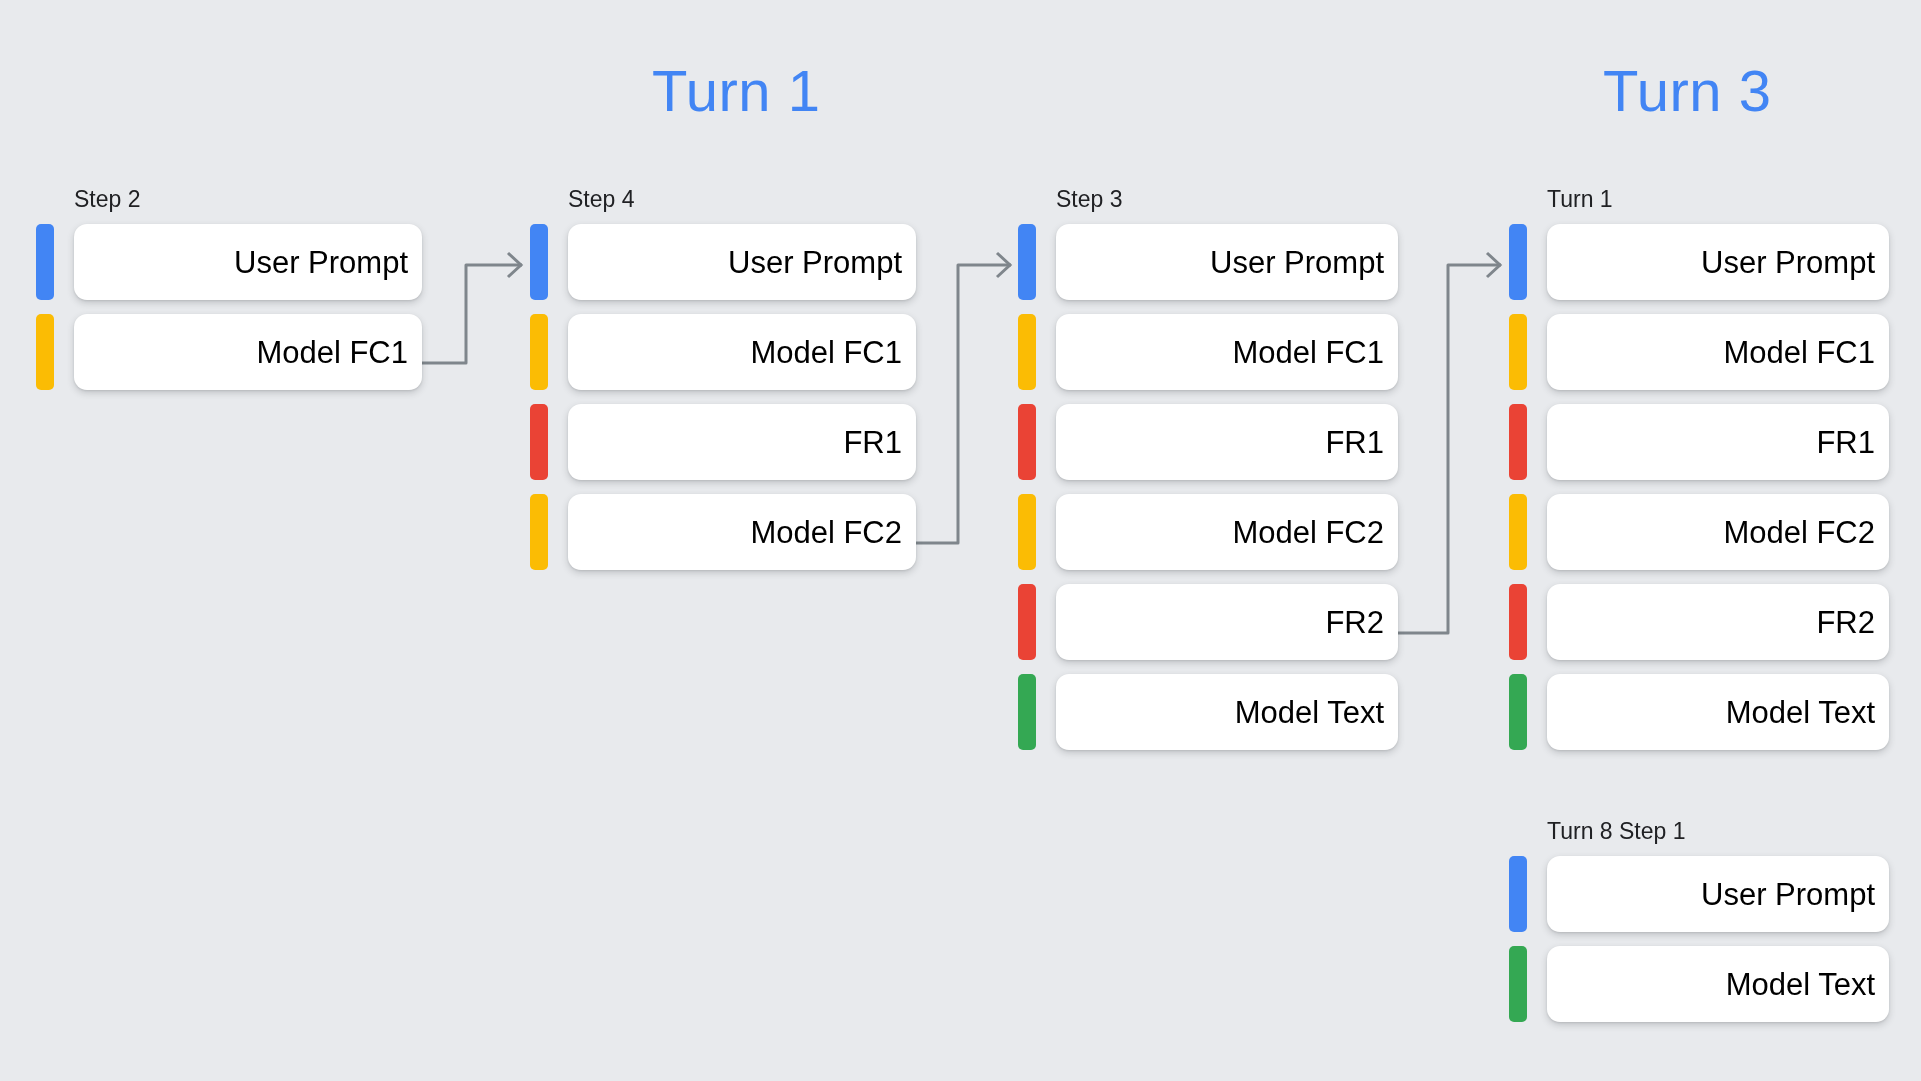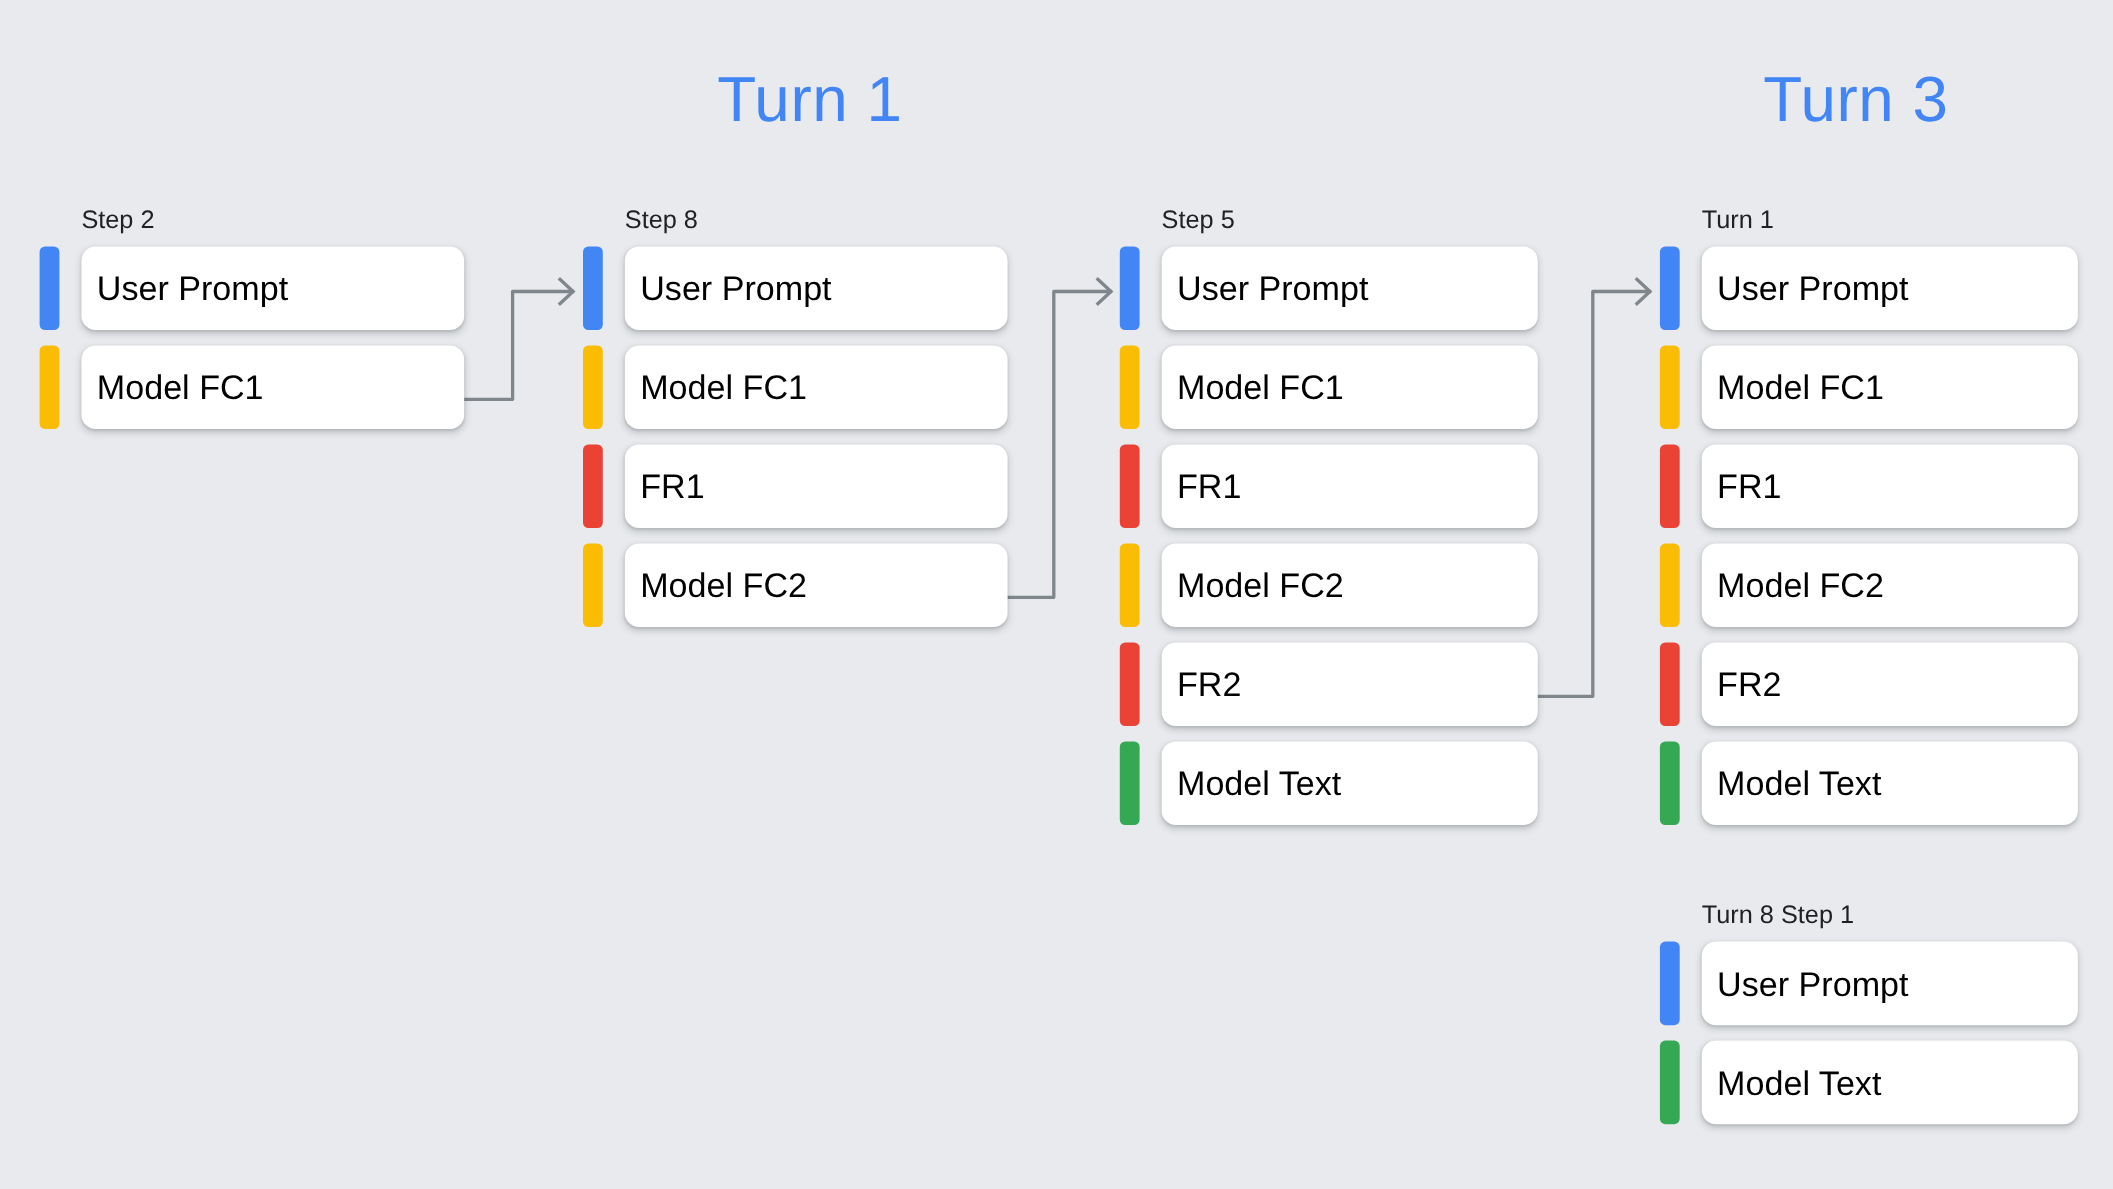--- a/index.html
+++ b/index.html
@@ -77,21 +77,21 @@
   .card {
     position: absolute;
     left: 38px;
     top: 0;
     height: 76px;
     background: #ffffff;
     border-radius: 13px;
     box-shadow: 0 3px 7px rgba(60,64,67,0.22), 0 1px 2px rgba(60,64,67,0.12);
     display: flex;
     align-items: center;
-    justify-content: flex-start;
+    justify-content: flex-end;
     box-sizing: border-box;
     padding: 0 14px;
   }
   .card-label {
     font-size: 31px;
     color: #000000;
     line-height: 1;
     white-space: nowrap;
   }
 
@@ -172,21 +172,21 @@
       <div class="row">
         <div class="bar yellow"></div>
         <div class="card">
           <span class="card-label">Model FC1</span>
         </div>
       </div>
     </div>
   </div>
 
   <div class="column" id="col-step2">
-    <div class="column-label">Step 8</div>
+    <div class="column-label">Step 4</div>
     <div class="rows">
       <div class="row">
         <div class="bar blue"></div>
         <div class="card">
           <span class="card-label">User Prompt</span>
         </div>
       </div>
       <div class="row">
         <div class="bar yellow"></div>
         <div class="card">
@@ -202,21 +202,21 @@
       <div class="row">
         <div class="bar yellow"></div>
         <div class="card">
           <span class="card-label">Model FC2</span>
         </div>
       </div>
     </div>
   </div>
 
   <div class="column" id="col-step3">
-    <div class="column-label">Step 5</div>
+    <div class="column-label">Step 3</div>
     <div class="rows">
       <div class="row">
         <div class="bar blue"></div>
         <div class="card">
           <span class="card-label">User Prompt</span>
         </div>
       </div>
       <div class="row">
         <div class="bar yellow"></div>
         <div class="card">

